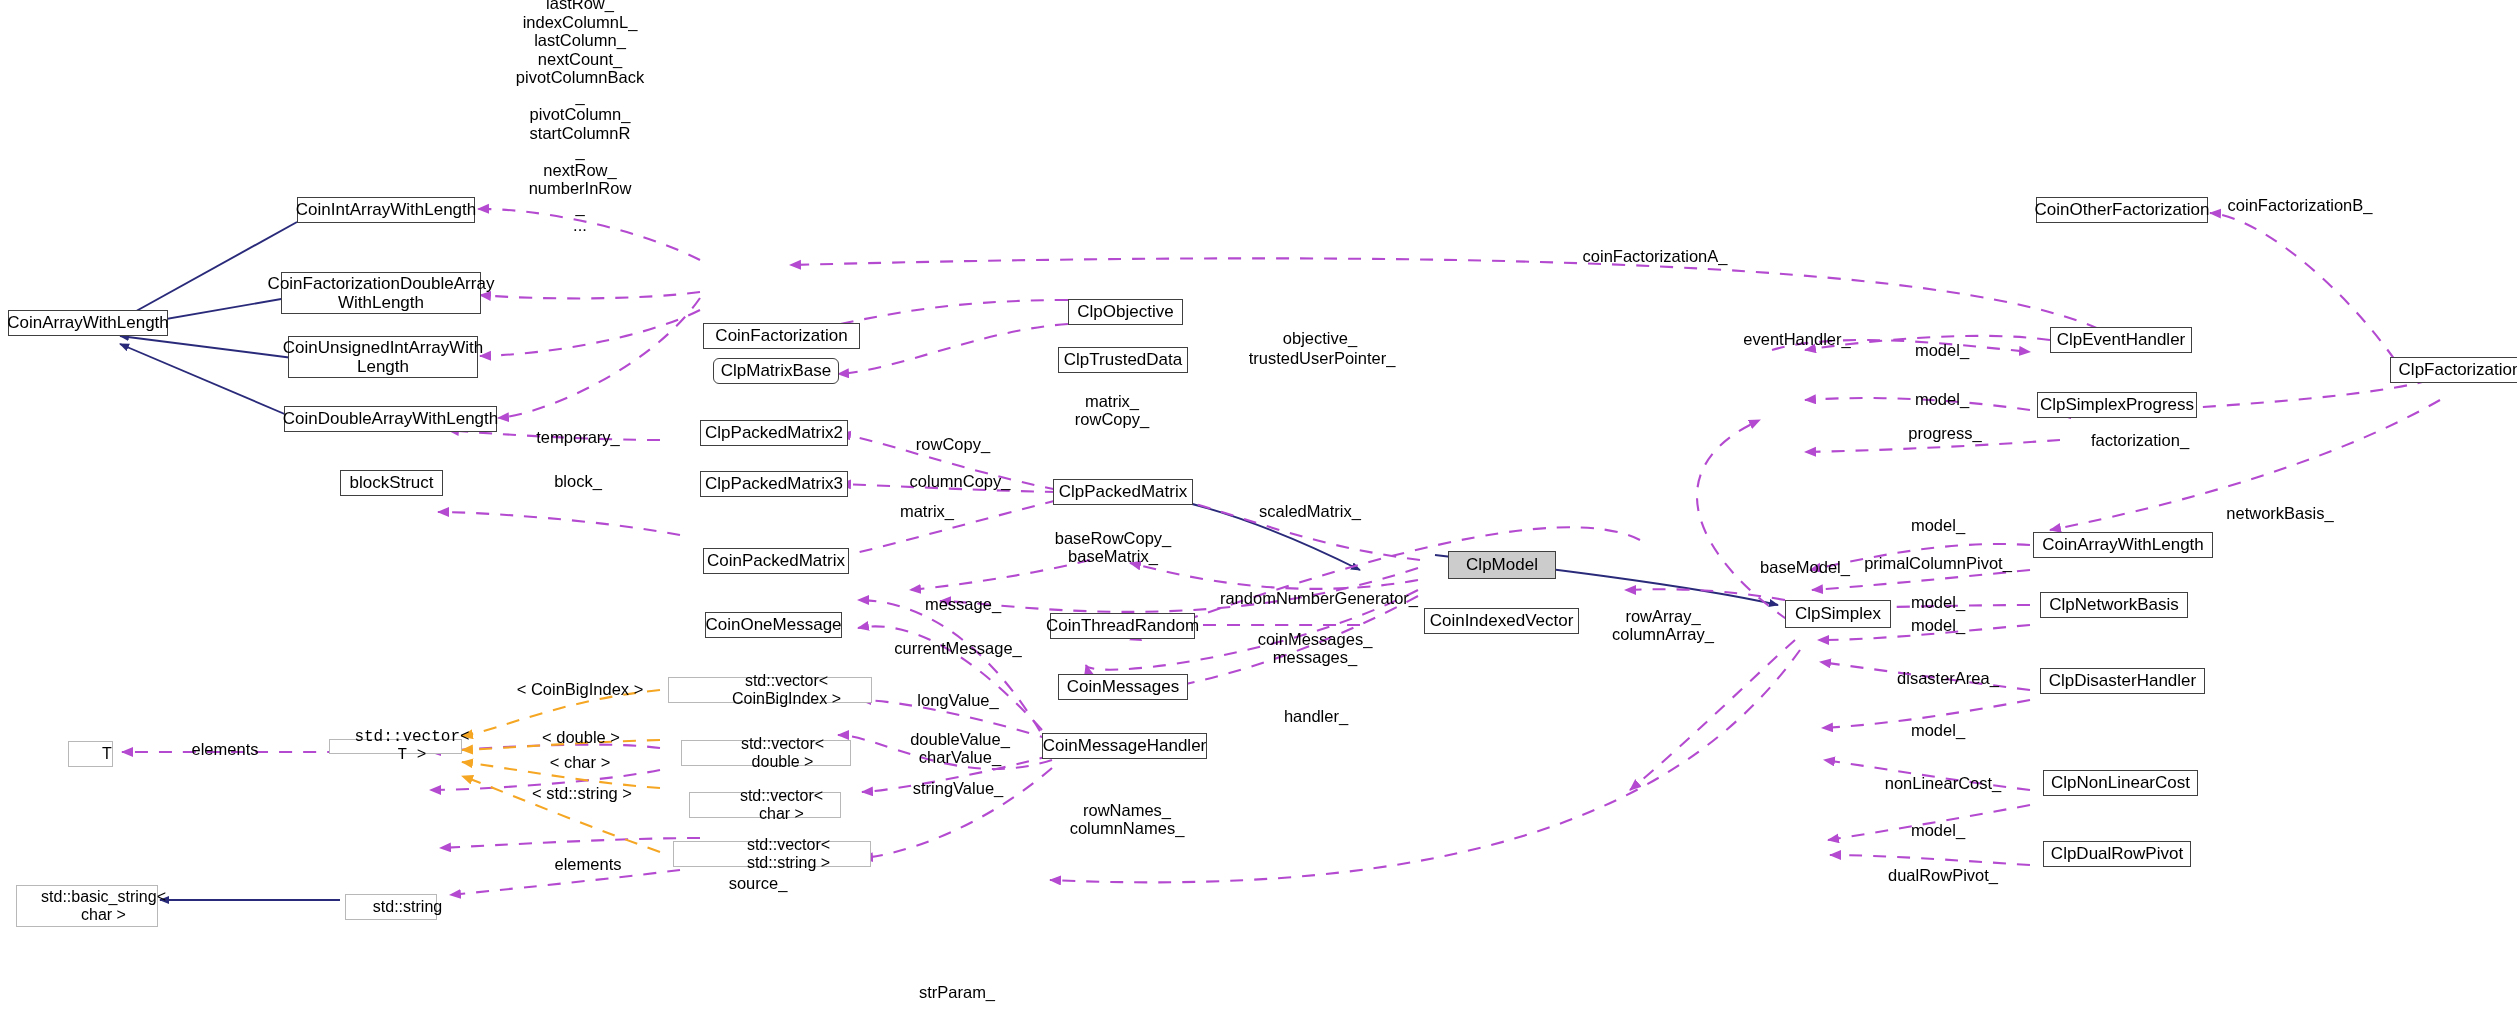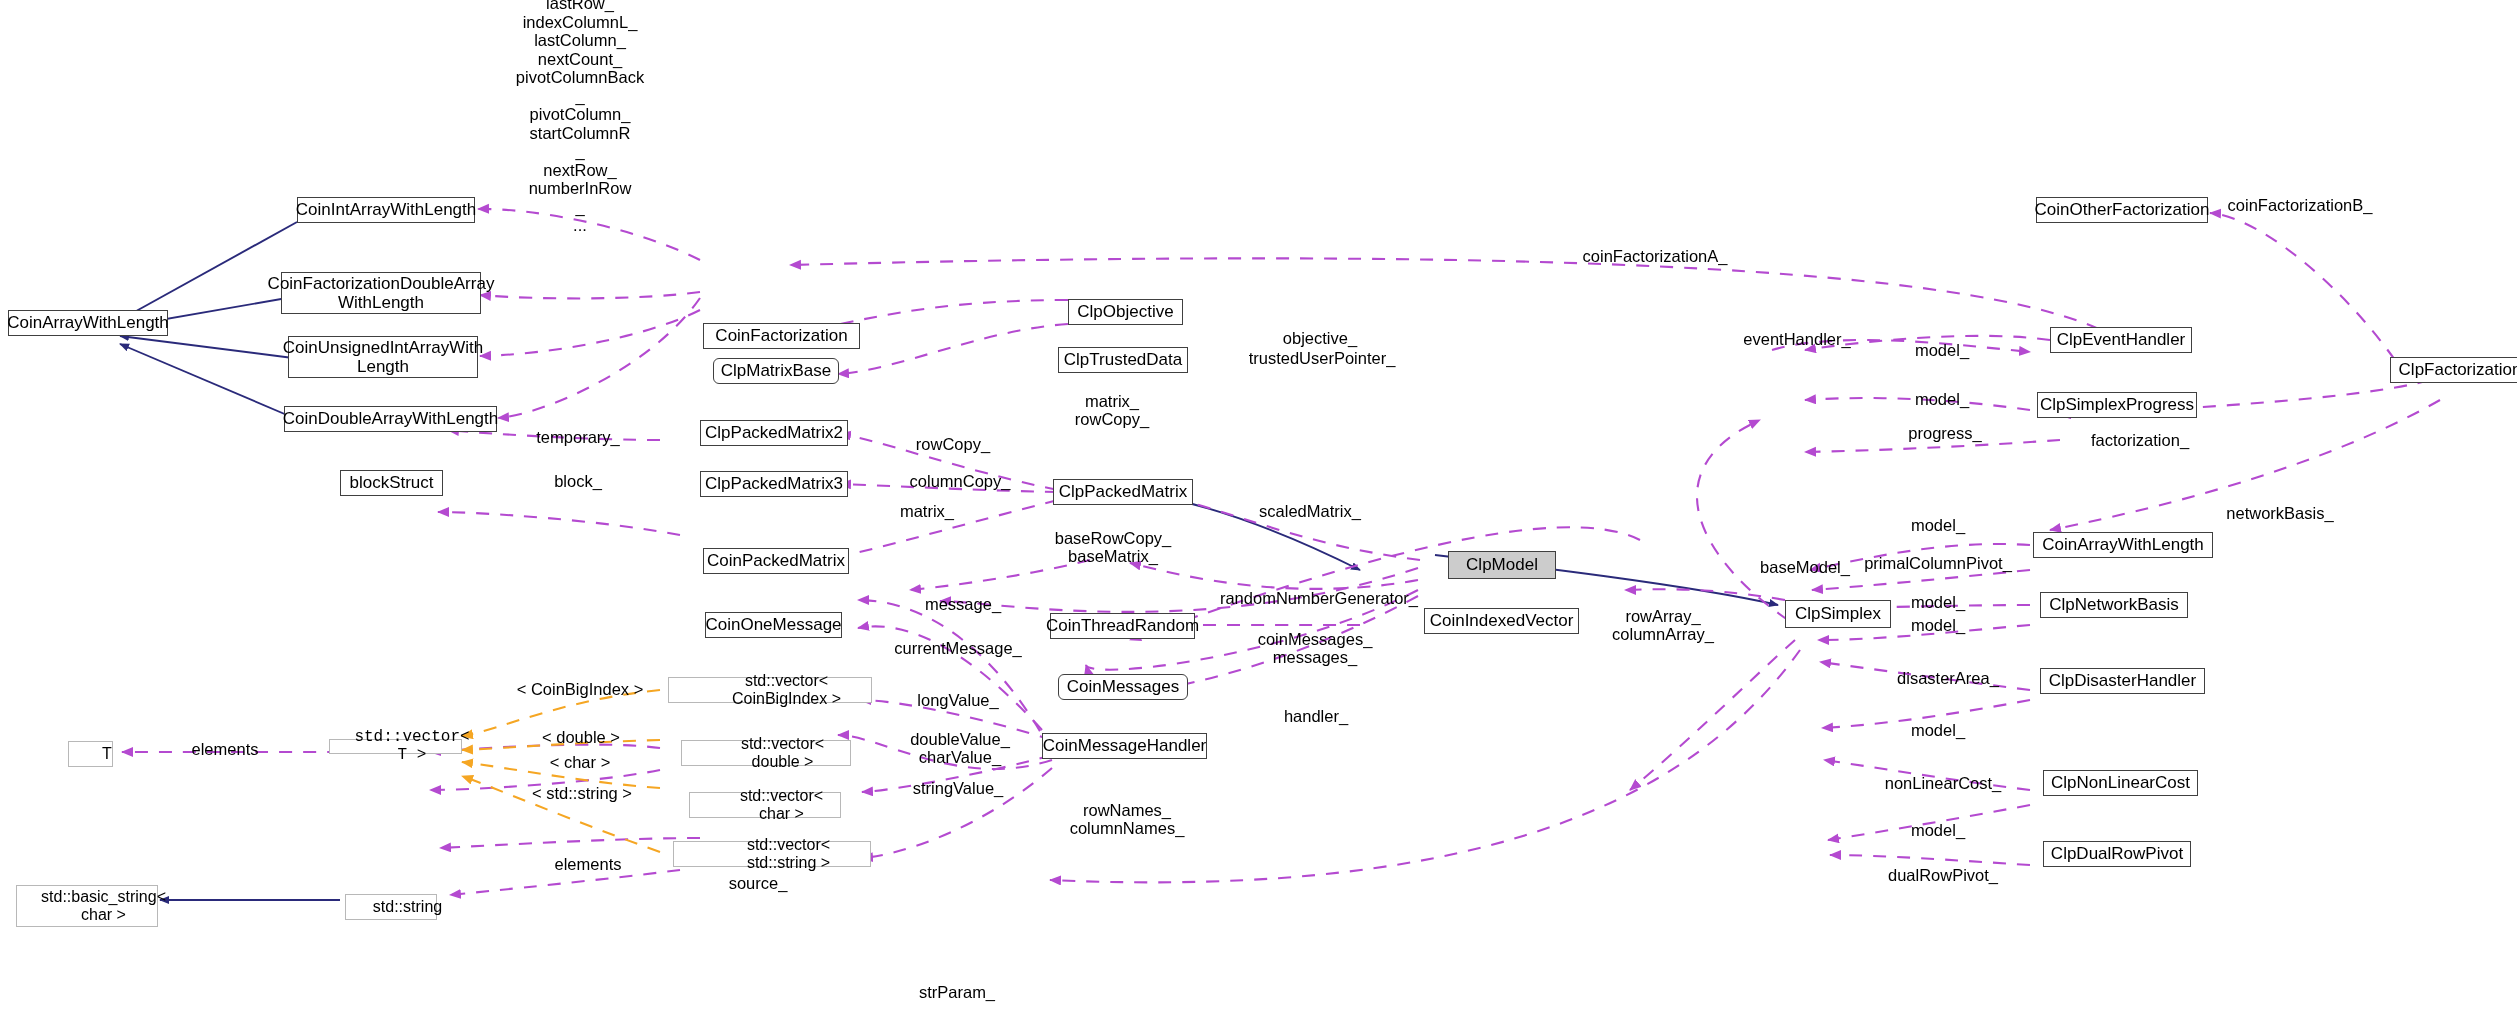--- a/index.html
+++ b/index.html
@@ -142,21 +142,21 @@
   <div class="node" style="left:713px;top:358px;width:126px;height:26px;border-radius:6px;">ClpMatrixBase</div>
   <div class="node" style="left:700px;top:420px;width:148px;height:26px;">ClpPackedMatrix2</div>
   <div class="node" style="left:700px;top:471px;width:148px;height:26px;">ClpPackedMatrix3</div>
   <div class="node" style="left:703px;top:548px;width:146px;height:26px;">CoinPackedMatrix</div>
   <div class="node" style="left:705px;top:600px;width:137px;height:26px;margin-top:12px;">CoinOneMessage</div>
 
   <div class="node" style="left:1068px;top:299px;width:115px;height:26px;">ClpObjective</div>
   <div class="node" style="left:1058px;top:347px;width:130px;height:26px;">ClpTrustedData</div>
   <div class="node" style="left:1053px;top:479px;width:140px;height:26px;">ClpPackedMatrix</div>
   <div class="node" style="left:1050px;top:613px;width:145px;height:26px;">CoinThreadRandom</div>
-  <div class="node" style="left:1058px;top:674px;width:130px;height:26px;border-radius:6px;">CoinMessages</div>
+  <div class="node" style="left:1058px;top:674px;width:130px;height:26px;">CoinMessages</div>
   <div class="node" style="left:1042px;top:733px;width:165px;height:26px;">CoinMessageHandler</div>
 
   <div class="node focus" style="left:1448px;top:551px;width:108px;height:28px;">ClpModel</div>
   <div class="node" style="left:1424px;top:608px;width:155px;height:26px;">CoinIndexedVector</div>
   <div class="node" style="left:1785px;top:600px;width:106px;height:28px;">ClpSimplex</div>
 
   <div class="node light tiny" style="left:68px;top:741px;width:38px;height:26px;">T</div>
   <div class="node light tiny" style="left:329px;top:739px;width:133px;height:15px;font-family:Liberation Mono, monospace;">std::vector&lt; T &gt;</div>
   <div class="node light tiny" style="left:668px;top:677px;width:204px;height:26px;">std::vector&lt; CoinBigIndex &gt;</div>
   <div class="node light tiny" style="left:681px;top:740px;width:170px;height:26px;">std::vector&lt; double &gt;</div>

